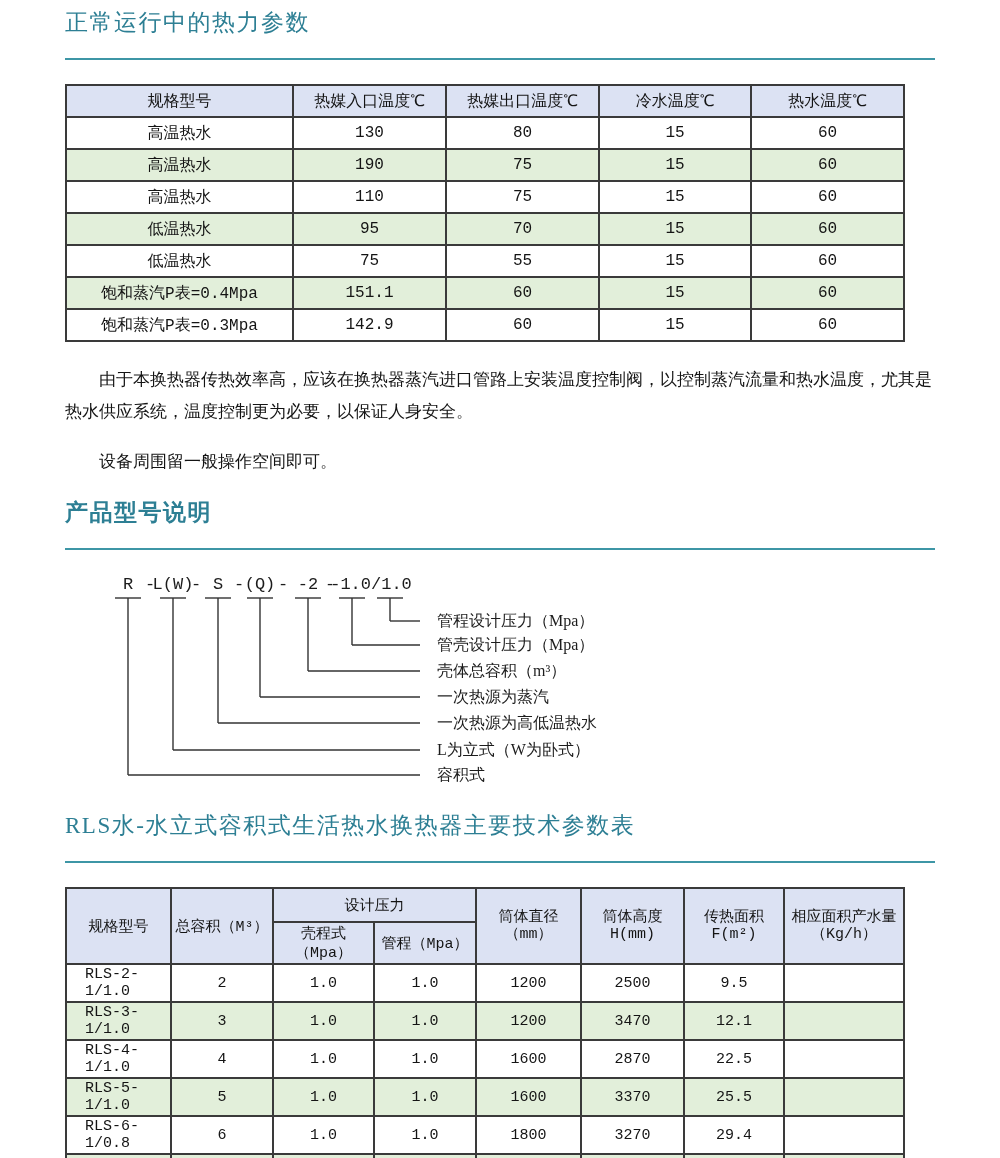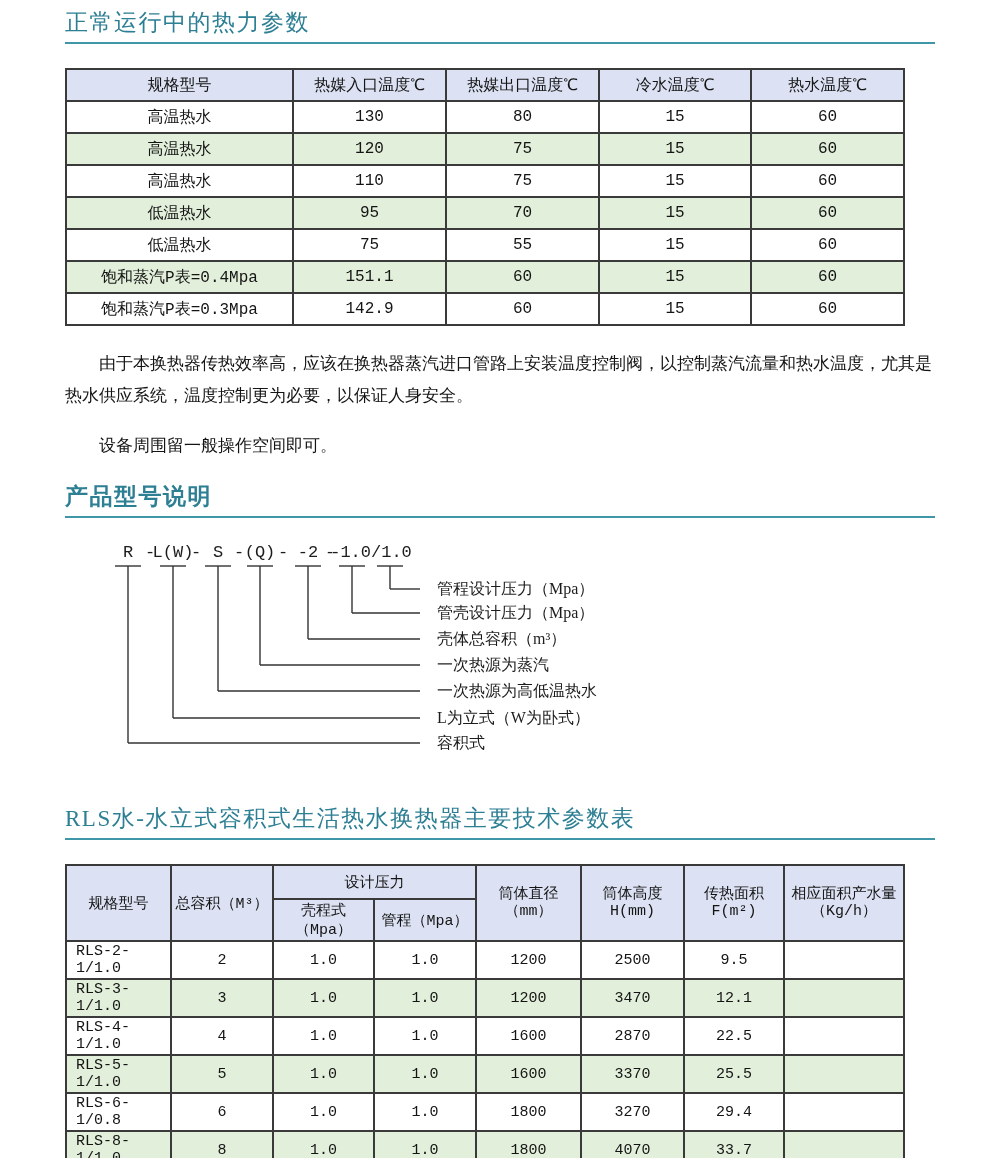--- a/index.html
+++ b/index.html
@@ -11,41 +11,41 @@
     --ink:#141414;
   }
   *{margin:0;padding:0;box-sizing:border-box;}
   body{
     width:1000px;height:1158px;overflow:hidden;background:#ffffff;
     font-family:"Liberation Serif","DejaVu Serif",serif;color:var(--ink);
   }
   .page{padding:8px 65px 0 65px;width:1000px;}
   .section-title{
     font-size:23px;font-weight:normal;letter-spacing:1.5px;color:var(--teal);
-    border-bottom:2px solid var(--teal-line);padding-bottom:4px;line-height:30px;
+    border-bottom:2px solid var(--teal-line);padding-bottom:20px;line-height:30px;
   }
   .data-table{
     border-collapse:collapse;table-layout:fixed;width:838px;margin-top:24px;
     font-family:"Liberation Mono","DejaVu Sans Mono",monospace;
   }
   .data-table th,.data-table td{
     border:2px solid var(--border);text-align:center;vertical-align:middle;
     font-weight:normal;font-size:16px;height:32px;padding:1px 2px;overflow:hidden;
   }
   .data-table thead th{background:var(--hdr-bg);}
   .data-table tr.green td{background:var(--row-green);}
   .spec th,.spec td{font-size:15px;}
   .spec .two-line{line-height:17px;font-size:15px;}
-  .spec td.model-cell{text-align:left;padding-left:9px;margin-left:34px;}
+  .spec td.model-cell{text-align:left;padding-left:18px;margin-left:34px;}
   .spec thead tr.sub th{height:34px;}
   .spec thead tr.top th{height:34px;}
   .para{font-size:17px;line-height:32px;text-indent:2em;margin-top:18px;}
   .para.first{margin-top:22px;}
   .title-gap1{margin-top:20px;font-weight:bold;}
-  .title-gap2{margin-top:35px;}
+  .title-gap2{margin-top:10px;}
   .diagram-wrap{margin-top:16px;height:235px;}
   .diagram-wrap svg{display:block;}
   .code-text{font-family:"Liberation Mono","DejaVu Sans Mono",monospace;font-size:17px;fill:#1c1c1c;}
   .label-text{font-family:"Liberation Serif","DejaVu Serif",serif;font-size:16px;fill:#1c1c1c;}
   .diag-line{stroke:#333333;stroke-width:1.4;fill:none;}
 </style>
 </head>
 <body>
 
 <div class="page">
@@ -72,21 +72,21 @@
     <tbody id="thermal-body">
         <tr>
           <td>高温热水</td>
           <td>130</td>
           <td>80</td>
           <td>15</td>
           <td>60</td>
         </tr>
         <tr class="green">
           <td>高温热水</td>
-          <td>120</td>
+          <td>190</td>
           <td>75</td>
           <td>15</td>
           <td>60</td>
         </tr>
         <tr>
           <td>高温热水</td>
           <td>110</td>
           <td>75</td>
           <td>15</td>
           <td>60</td>

